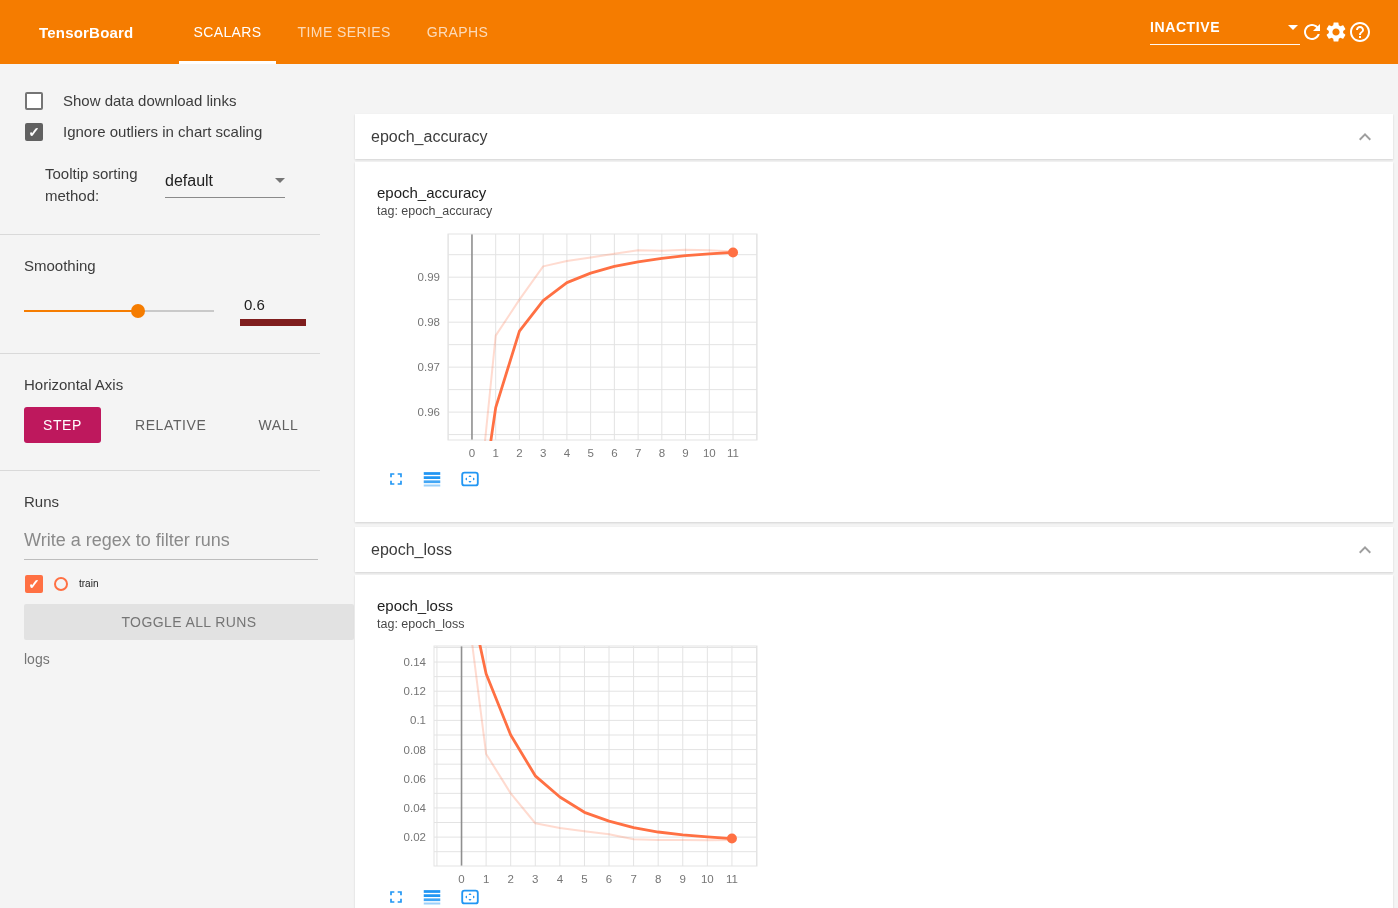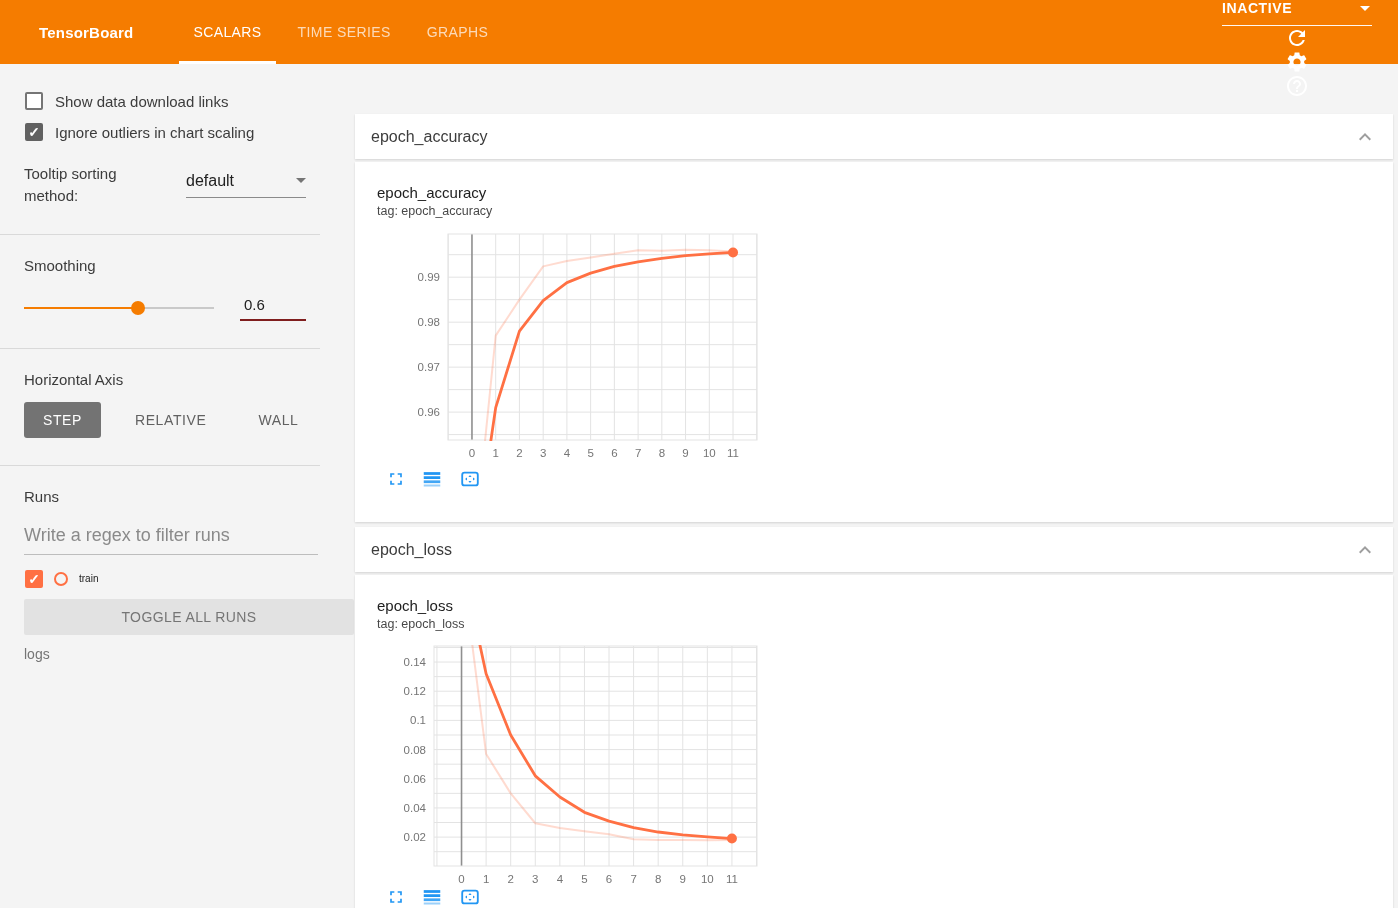--- a/index.html
+++ b/index.html
@@ -7,66 +7,66 @@
     font-family:"Liberation Sans", sans-serif; }
 
   
   .header { height:64px; background:#f57c00; display:flex; align-items:stretch; position:relative; }
   .logo { color:#fff; font-size:15px; font-weight:700; align-self:center; margin-left:39px; letter-spacing:.2px; }
   .tabs { display:flex; margin-left:42px; }
   .tab { position:relative; display:flex; align-items:center; padding:8px 14px; margin:0 4px;
     color:rgba(255,255,255,.72); font-size:14px; font-weight:400; letter-spacing:.4px; cursor:pointer; }
   .tab.active { color:#fff; }
   .tab.active::after { content:""; position:absolute; left:0; right:0; bottom:0; height:3px; background:#fff; }
-  .header-right { margin-left:auto; display:flex; align-items:center; margin-right:26px;flex-direction:column; }
+  .header-right { margin-left:auto; display:flex; align-items:center; margin-right:26px; }
   .status-select { width:150px; display:flex; align-items:center; justify-content:space-between;
     color:#fff; font-size:14px; font-weight:700; letter-spacing:.6px;
     border-bottom:1px solid rgba(255,255,255,.95); padding-bottom:9px; cursor:pointer; }
   .caret-white { width:0; height:0; border-left:5px solid transparent; border-right:5px solid transparent;
     border-top:5px solid #fff; margin-right:2px; }
   .hicon { width:24px; height:24px; background:none; border:none; cursor:pointer; padding:0; }
   .hicon svg { width:24px; height:24px; fill:#fff; display:block; }
 
   
   .page { display:flex; height:844px; }
   .sidebar { width:330px; flex:none; padding-top:28px; }
   .content { flex:1; padding:18px 16px 0 25px; overflow:hidden;margin-top:32px; }
 
   
-  .cb-row { display:flex; align-items:center; gap:12px; margin:0 0 13px 25px; }
+  .cb-row { display:flex; align-items:flex-start; gap:20px; margin:0 0 13px 25px; }
   .cb { width:18px; height:18px; border-radius:2px; flex:none; display:flex; align-items:center; justify-content:center; cursor:pointer; }
   .cb.unchecked { border:2px solid #757575; background:#fff; }
   .cb.checked-gray { background:#616161; }
   .cb.checked-orange { background:#ff7043; }
   .cb .mark { color:#fff; font-size:14px; font-weight:700; line-height:1; }
   .cb-label { font-size:15px; color:#3c3c3c; }
 
-  .tooltip-row { display:flex; justify-content:space-between; align-items:center; margin:22px 24px 0 24px; }
+  .tooltip-row { display:flex; justify-content:center; align-items:center; margin:22px 24px 0 24px; }
   .tooltip-label { font-size:15px; color:#3c3c3c; width:120px; line-height:1.45; }
   .dropdown { width:120px; display:flex; align-items:center; justify-content:space-between;
     border-bottom:1px solid #8a8a8a; padding-bottom:7px; cursor:pointer; }
   .dropdown .val { font-size:16px; color:#212121; }
   .caret-gray { width:0; height:0; border-left:5px solid transparent; border-right:5px solid transparent;
     border-top:5px solid #757575; }
 
   .divider { border-bottom:1px solid #d9d9d9; width:320px; margin-top:27px; }
 
   .side-label { font-size:15px; color:#3c3c3c; margin:22px 0 0 24px; }
   .slider-row { display:flex; align-items:center; margin:22px 24px 0 24px; }
   .slider { position:relative; width:190px; height:14px; flex:none; cursor:pointer; }
   .slider .track { position:absolute; top:6px; left:0; right:0; height:2px; background:#c9c9c9; }
   .slider .fill { position:absolute; top:6px; left:0; width:60%; height:2px; background:#f57c00; }
   .slider .thumb { position:absolute; top:0; left:calc(60% - 7px); width:14px; height:14px; border-radius:50%; background:#f57c00; }
   .slider-val { margin-left:auto; width:66px; font-size:15px; color:#212121;
-    border-bottom:2px solid #7f1d1d; padding:0 0 6px 4px; }
+    border-bottom:7px solid #7f1d1d; padding:0 0 6px 4px; }
 
   .axis-btns { display:flex; align-items:center; margin:14px 0 0 24px; }
   .axis-btn { border:none; background:none; font-size:14px; letter-spacing:.6px; color:#616161;
     padding:10px 18px; cursor:pointer; font-family:inherit; }
-  .axis-btn.active { background:#737373; color:#fff; border-radius:3px; padding:10px 19px; }
+  .axis-btn.active { background:#be185d; color:#fff; border-radius:3px; padding:10px 19px; }
   .axis-btn + .axis-btn { margin-left:16px; }
 
   .regex-input { display:block; width:294px; margin:14px 0 0 24px; border:none; background:none;
     border-bottom:1px solid #bdbdbd; font-size:18px; color:#212121; padding:6px 0 8px 0; outline:none; font-family:inherit; }
   .regex-input::placeholder { color:#8a8a8a; }
 
   .run-row { display:flex; align-items:center; gap:11px; margin:15px 0 0 25px; }
   .radio { width:14px; height:14px; border:2px solid #ff7043; border-radius:50%; flex:none; cursor:pointer; }
   .run-name { font-size:10px; color:#212121; }
 

